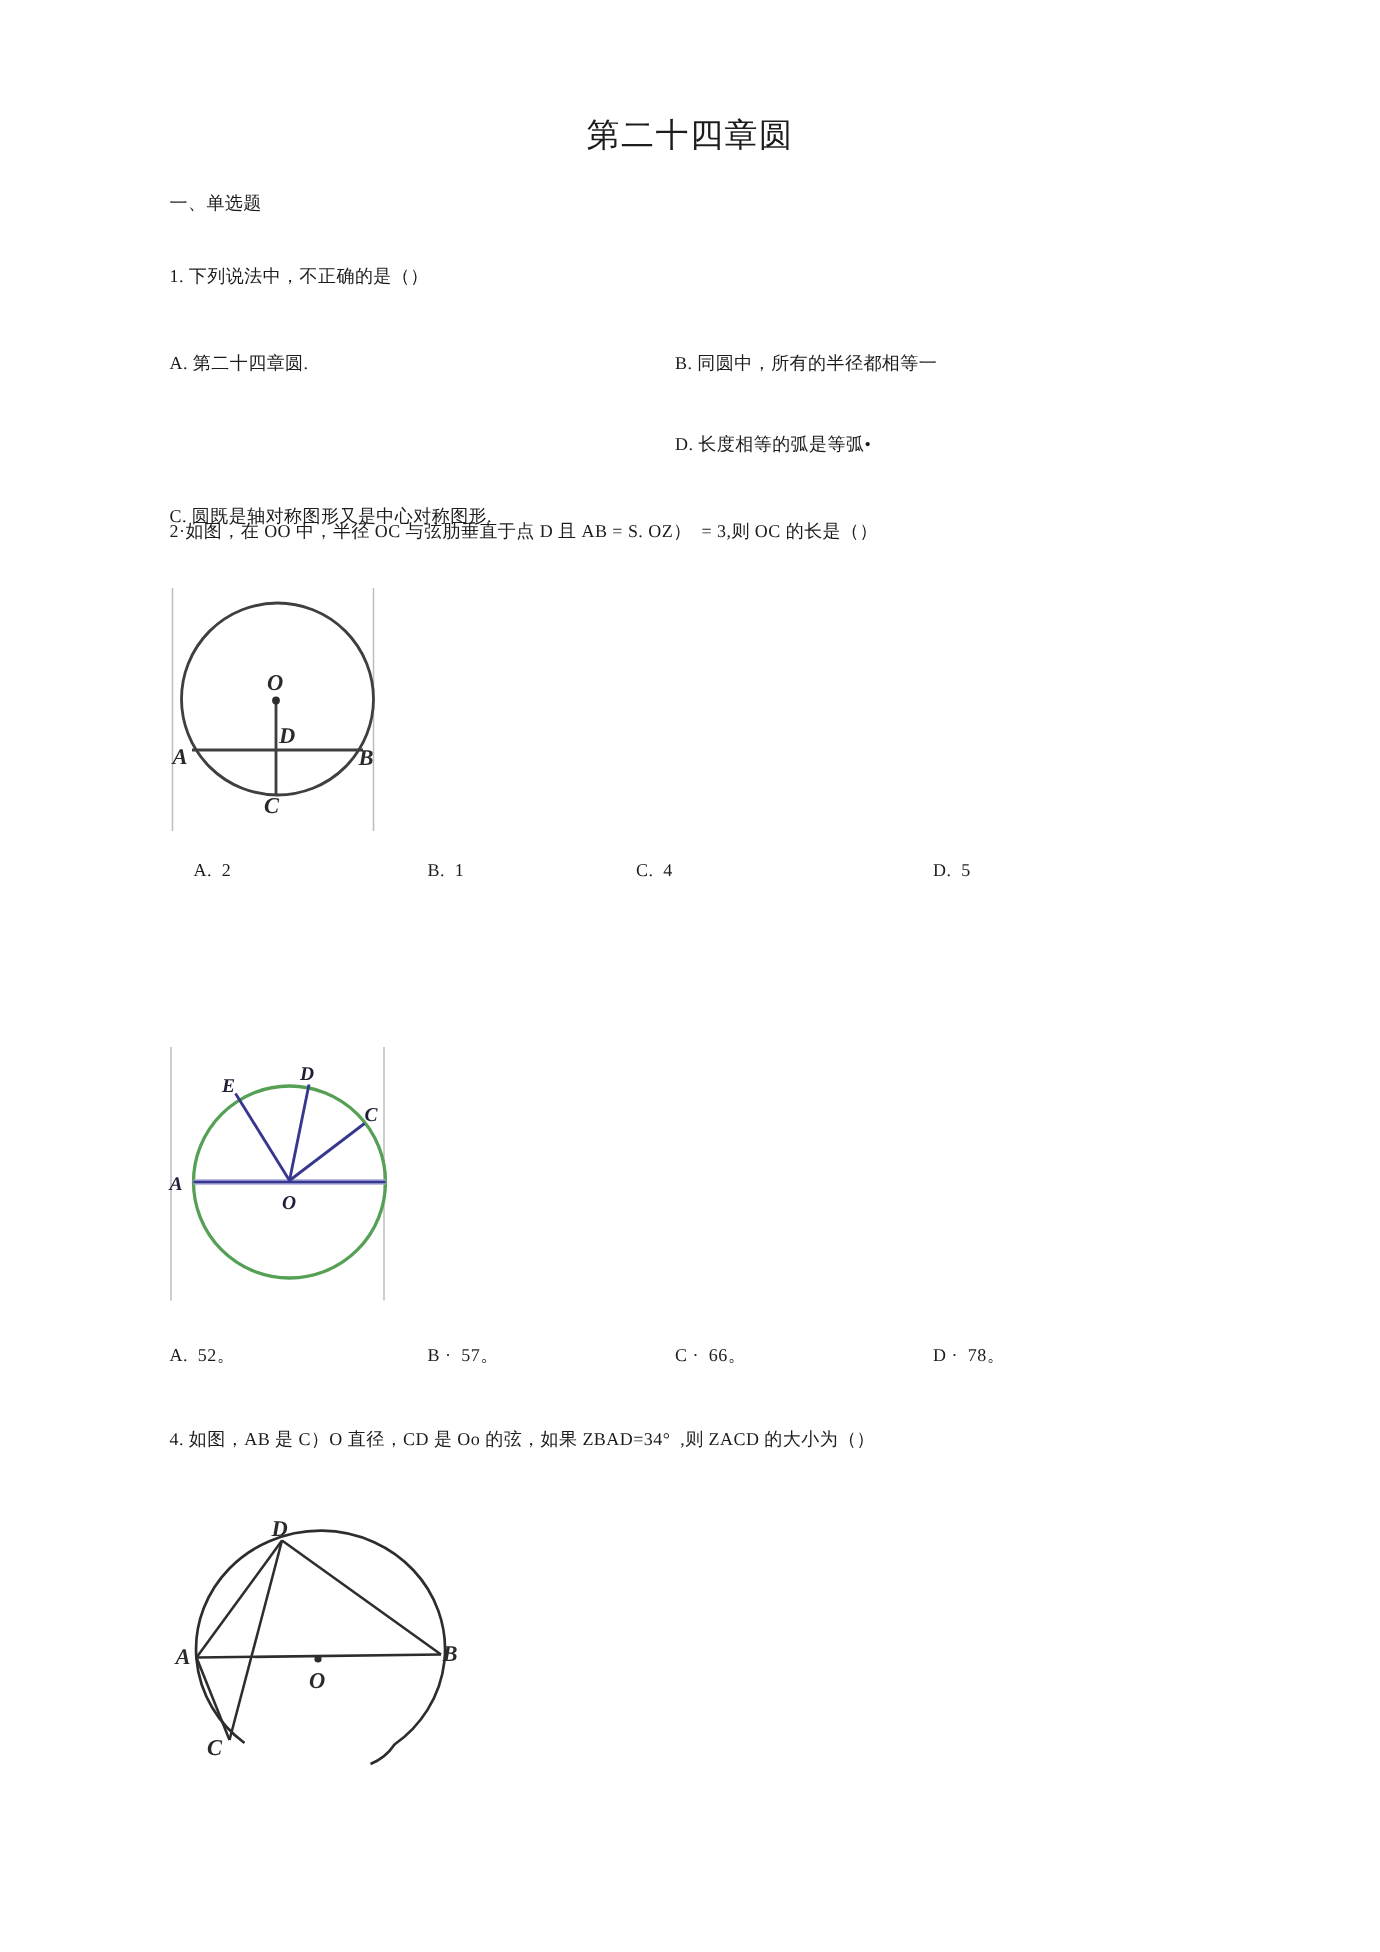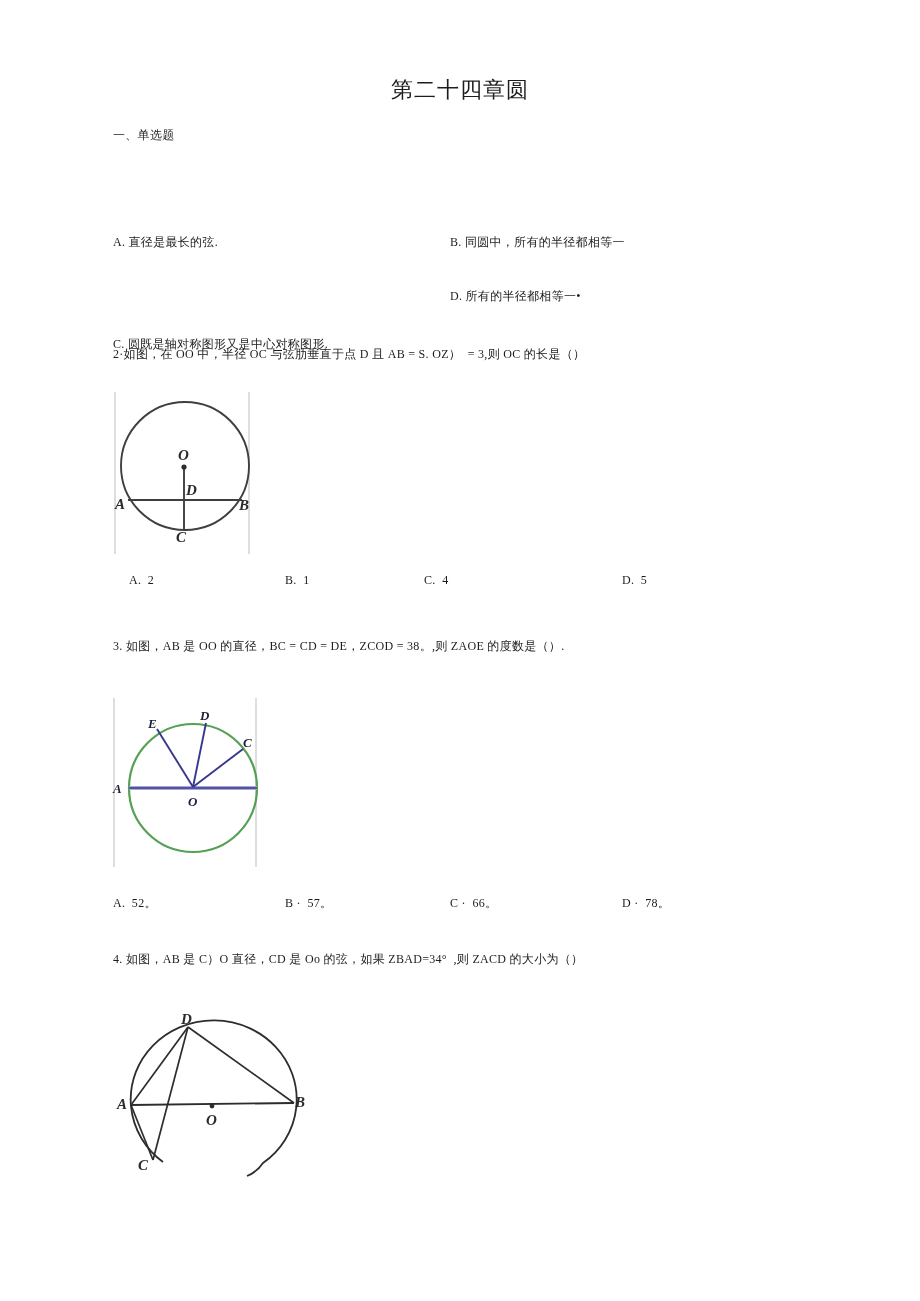--- a/index.html
+++ b/index.html
@@ -15,24 +15,25 @@
   .lblB{font-size:13px;fill:#1e1e38;}
 </style>
 </head>
 <body>
 
 <div class="page">
 
   <div class="txt title">第二十四章圆</div>
   <div class="txt" style="left:113px;top:128px;">一、单选题</div>
 
-  <div class="txt" style="left:113px;top:235px;">A. 直径是最长的弦.</div>
+  <div class="txt" style="left:113px;top:177px;">1. 下列说法中，不正确的是（）</div>
+  <div class="txt" style="left:113px;top:235px;">A. 第二十四章圆.</div>
   <div class="txt" style="left:450px;top:235px;">B. 同圆中，所有的半径都相等一</div>
   <div class="txt" style="left:113px;top:289px;margin-top:48px;">C. 圆既是轴对称图形又是中心对称图形.</div>
-  <div class="txt" style="left:450px;top:289px;">D. 所有的半径都相等一•</div>
+  <div class="txt" style="left:450px;top:289px;">D. 长度相等的弧是等弧•</div>
 
   <div class="txt" style="left:113px;top:347px;">2·如图，在 OO 中，半径 OC 与弦肋垂直于点 D 且 AB = S. OZ）  = 3,则 OC 的长是（）</div>
 
   <svg class="fig" style="left:103px;top:386px;" width="160" height="175" viewBox="0 0 160 175">
     <line x1="12" y1="6" x2="12" y2="168" stroke="#bdbdbd" stroke-width="1"></line>
     <line x1="146" y1="6" x2="146" y2="168" stroke="#bdbdbd" stroke-width="1"></line>
     <circle cx="82" cy="80" r="64" fill="none" stroke="#3f3f3f" stroke-width="1.9"></circle>
     <line x1="25" y1="114" x2="139" y2="114" stroke="#3f3f3f" stroke-width="2"></line>
     <line x1="81" y1="81" x2="81" y2="144" stroke="#3f3f3f" stroke-width="1.9"></line>
     <circle cx="81" cy="81" r="2.6" fill="#2d2d2d"></circle>
@@ -41,21 +42,20 @@
     <text class="lblA" x="12" y="123">A</text>
     <text class="lblA" x="136" y="124">B</text>
     <text class="lblA" x="73" y="156">C</text>
   </svg>
 
   <div class="txt" style="left:129px;top:573px;">A.  2</div>
   <div class="txt" style="left:285px;top:573px;">B.  1</div>
   <div class="txt" style="left:424px;top:573px;">C.  4</div>
   <div class="txt" style="left:622px;top:573px;">D.  5</div>
 
-  <div class="txt" style="left:113px;top:639px;">3. 如图，AB 是 OO 的直径，BC = CD = DE，ZCOD = 38。,则 ZAOE 的度数是（）.</div>
 
   <svg class="fig" style="left:103px;top:692px;" width="165" height="182" viewBox="0 0 165 182">
     <line x1="11" y1="6" x2="11" y2="175" stroke="#bdbdbd" stroke-width="1"></line>
     <line x1="153" y1="6" x2="153" y2="175" stroke="#bdbdbd" stroke-width="1"></line>
     <circle cx="90" cy="96" r="64" fill="none" stroke-width="2.2" stroke="#55a055"></circle>
     <line x1="26" y1="96" x2="154" y2="96" stroke-width="3.8" stroke="#a8a8d8"></line>
     <line x1="26" y1="96" x2="154" y2="96" stroke-width="1.7" stroke="#37378f"></line>
     <line x1="90" y1="95" x2="54" y2="37" stroke-width="1.9" stroke="#37378f"></line>
     <line x1="90" y1="95" x2="103" y2="31" stroke-width="1.9" stroke="#37378f"></line>
     <line x1="90" y1="95" x2="140" y2="57" stroke-width="1.9" stroke="#37378f"></line>

